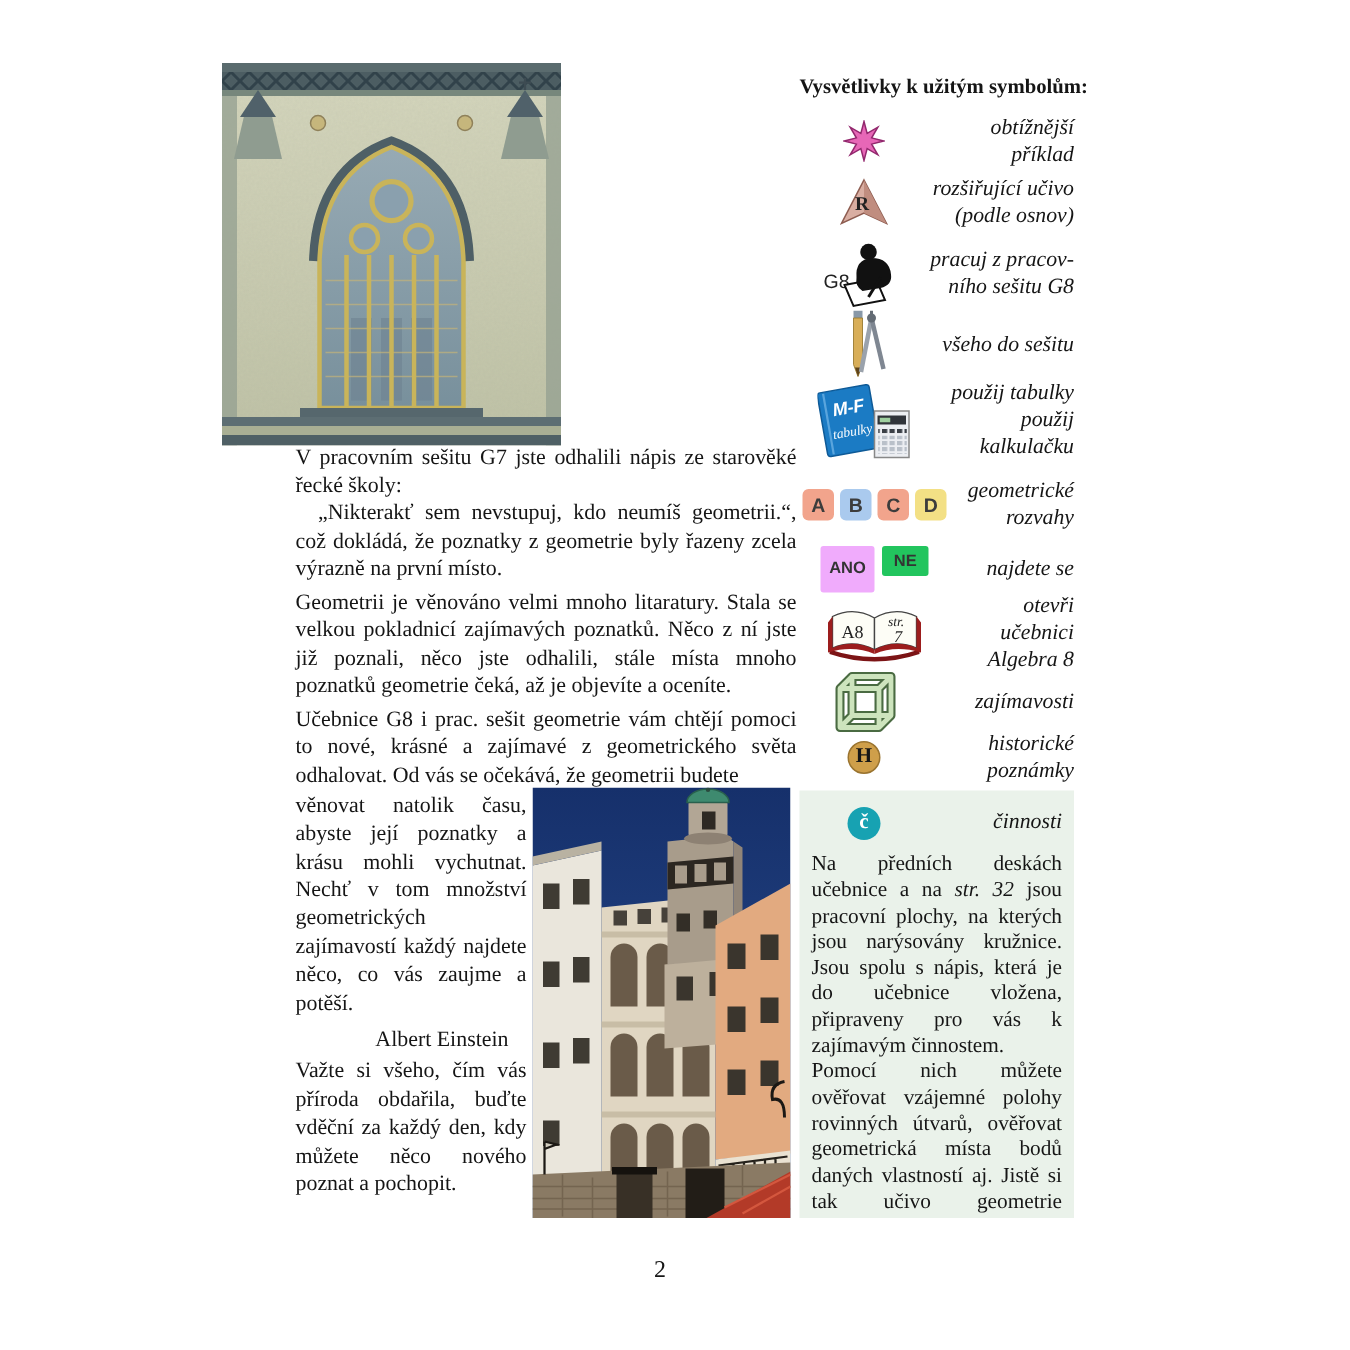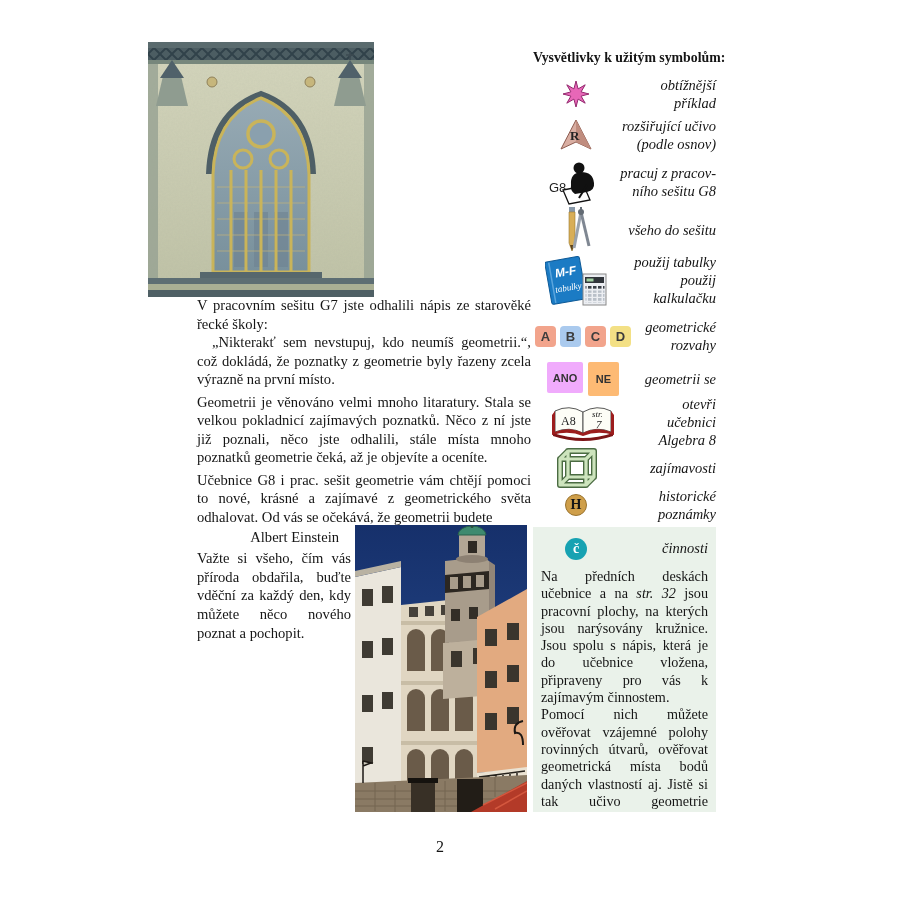--- a/index.html
+++ b/index.html
@@ -40,21 +40,21 @@
   
   .blocks{display:flex;gap:4px;}
   .block{width:21px;height:21px;border-radius:4px;display:flex;align-items:center;justify-content:center;
          font-family:"Liberation Sans",sans-serif;font-weight:bold;font-size:13px;color:#3c3c3c;}
   .blk-a,.blk-c{background:#f2a48c;}
   .blk-b{background:#aacaee;}
   .blk-d{background:#f3e085;}
   .anone{display:flex;gap:5px;}
   .ano{width:36px;height:31px;background:#f0abfc;border-radius:2px;display:flex;align-items:center;justify-content:center;
        font-family:"Liberation Sans",sans-serif;font-weight:bold;font-size:11px;color:#333;}
-  .ne{width:31px;height:34px;background:#fdba74;border-radius:2px;display:flex;align-items:center;justify-content:center;
+  .ne{width:31px;height:20px;background:#22c55e;border-radius:2px;display:flex;align-items:center;justify-content:center;
       font-family:"Liberation Sans",sans-serif;font-weight:bold;font-size:11px;color:#333;text-align:center;}
 
   .round-badge{width:22px;height:22px;border-radius:50%;display:flex;align-items:center;justify-content:center;
                font-weight:bold;font-size:14px;}
   .h-badge{background:#cf9f4a;color:#161616;border:1px solid #9a7430;box-sizing:border-box;}
   .c-badge{background:#17a2b2;color:#ffffff;}
 
   
   .activities{position:absolute;left:533px;top:527px;width:183px;height:285px;background:#eaf2ea;
               box-sizing:border-box;padding:7px 8px 6px 8px;font-size:14.2px;line-height:17.3px;text-align:justify;overflow:hidden;}
@@ -120,20 +120,21 @@
 
 
   <div class="maincol">
     <p class="lead">V pracovním sešitu G7 jste odhalili nápis ze starověké řecké školy:</p>
     <p class="quoteline">„Nikterakť sem nevstupuj, kdo neumíš geometrii.“, což dokládá, že poznatky z geometrie byly řazeny zcela výrazně na první místo.</p>
     <p>Geometrii je věnováno velmi mnoho litaratury. Stala se velkou pokladnicí zajímavých poznatků. Něco z ní jste již poznali, něco jste odhalili, stále místa mnoho poznatků geometrie čeká, až je objevíte a oceníte.</p>
     <p>Učebnice G8 i prac. sešit geometrie vám chtějí pomoci to nové, krásné a zajímavé z geometrického světa odhalovat. Od vás se očekává, že geometrii budete</p>
   </div>
 
   <div class="narrowcol">
+    <p>věnovat natolik času, abyste její poznatky a krásu mohli vychutnat. Nechť v tom množství geometrických zajímavostí každý najdete něco, co vás zaujme a potěší.</p>
     <p class="attribution">Albert Einstein</p>
     <p>Važte si všeho, čím vás příroda obdařila, buďte vděční za každý den, kdy můžete něco nového poznat a pochopit.</p>
   </div>
 
   <svg id="tower-photo" class="photo" viewBox="0 0 172 287">
     <defs>
       <linearGradient id="sky" x1="0" y1="0" x2="0" y2="1">
         <stop offset="0" stop-color="#16306b"></stop>
           <stop offset="1" stop-color="#2a4f92"></stop>
       </linearGradient>
@@ -313,21 +314,21 @@
 rozvahy</div>
     </div>
 
     <div class="legend-row r7">
       <div class="legend-icon wide">
         <div class="anone">
           <span class="ano">ANO</span>
           <span class="ne">NE</span>
         </div>
       </div>
-      <div class="legend-label">geometrii se</div>
+      <div class="legend-label">najdete se</div>
     </div>
 
     <div class="legend-row r8">
       <div class="legend-icon wide">
         <svg width="68" height="40" viewBox="0 0 68 40">
           <path d="M4,31 Q34,41 64,31 L64,34 Q34,44 4,34 Z" fill="#7c1416"></path>
           <path d="M34,10 Q20,2 6,9 L6,30 Q20,24 34,31 Z" fill="#fdfdf6" stroke="#444" stroke-width="0.9"></path>
           <path d="M34,10 Q48,2 62,9 L62,30 Q48,24 34,31 Z" fill="#fdfdf6" stroke="#444" stroke-width="0.9"></path>
           <path d="M6,9 L3,13 L3,33 Q20,28 34,34 L34,31 Q20,24 6,30 Z" fill="#9c1d1d"></path>
           <path d="M62,9 L65,13 L65,33 Q48,28 34,34 L34,31 Q48,24 62,30 Z" fill="#9c1d1d"></path>

